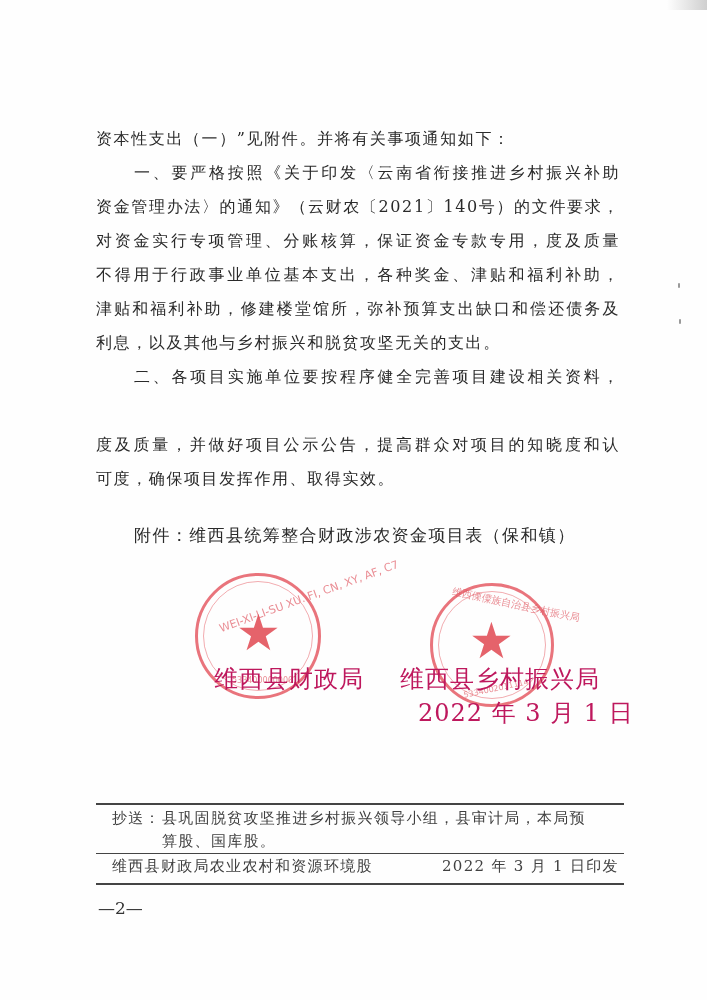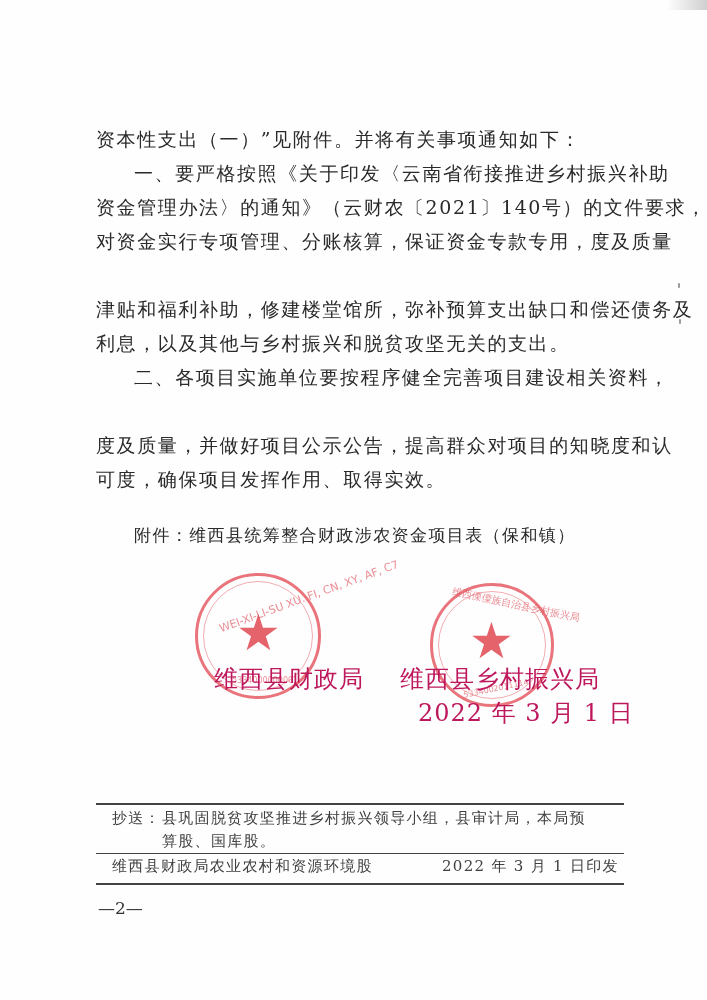--- a/index.html
+++ b/index.html
@@ -5,21 +5,21 @@
   html, body { margin: 0; padding: 0; }
   body {
     width: 707px; height: 1000px; position: relative; overflow: hidden;
     background: #fdfdfd;
     font-family: "DejaVu Serif", "Liberation Serif", serif;
     color: #2a2a2a;
   }
   .page { position: absolute; inset: 0; background: #fefefe; }
   .line {
     position: absolute; left: 96px; width: 524px;
-    font-size: 19px; line-height: 22px; height: 22px;
+    font-size: 16px; line-height: 22px; height: 22px;
     white-space: nowrap; letter-spacing: 1.6px;
     text-align: justify; text-align-last: justify;
   }
   .line.last { text-align-last: left; }
   .line.indent { left: 134px; width: 486px; }
   .attach {
     position: absolute; left: 134px; top: 524px; width: 450px;
     font-size: 17px; line-height: 22px; white-space: nowrap; letter-spacing: 1.4px;
   }
   .stamp {
@@ -57,20 +57,21 @@
 </head>
 <body>
 
 <div class="page">
   <div class="corner-shadow"></div>
 
   <div class="line last" style="top:128px">资本性支出（一）”见附件。并将有关事项通知如下：</div>
   <div class="line indent" style="top:162px">一、要严格按照《关于印发〈云南省衔接推进乡村振兴补助</div>
   <div class="line" style="top:196px">资金管理办法〉的通知》（云财农〔2021〕140号）的文件要求，</div>
   <div class="line" style="top:230px">对资金实行专项管理、分账核算，保证资金专款专用，度及质量</div>
+  <div class="line" style="top:264px">不得用于行政事业单位基本支出，各种奖金、津贴和福利补助，</div>
   <div class="line" style="top:298px">津贴和福利补助，修建楼堂馆所，弥补预算支出缺口和偿还债务及</div>
   <div class="line last" style="top:332px">利息，以及其他与乡村振兴和脱贫攻坚无关的支出。</div>
   <div class="line indent" style="top:366px">二、各项目实施单位要按程序健全完善项目建设相关资料，</div>
   <div class="line" style="top:434px">度及质量，并做好项目公示公告，提高群众对项目的知晓度和认</div>
   <div class="line last" style="top:468px">可度，确保项目发挥作用、取得实效。</div>
 
   <div class="attach">附件：维西县统筹整合财政涉农资金项目表（保和镇）</div>
 
   <div class="stamp" style="left:195px; top:573px; width:120px; height:120px;">
     <span class="stamp-star" style="left:38px; top:32px;">★</span>

